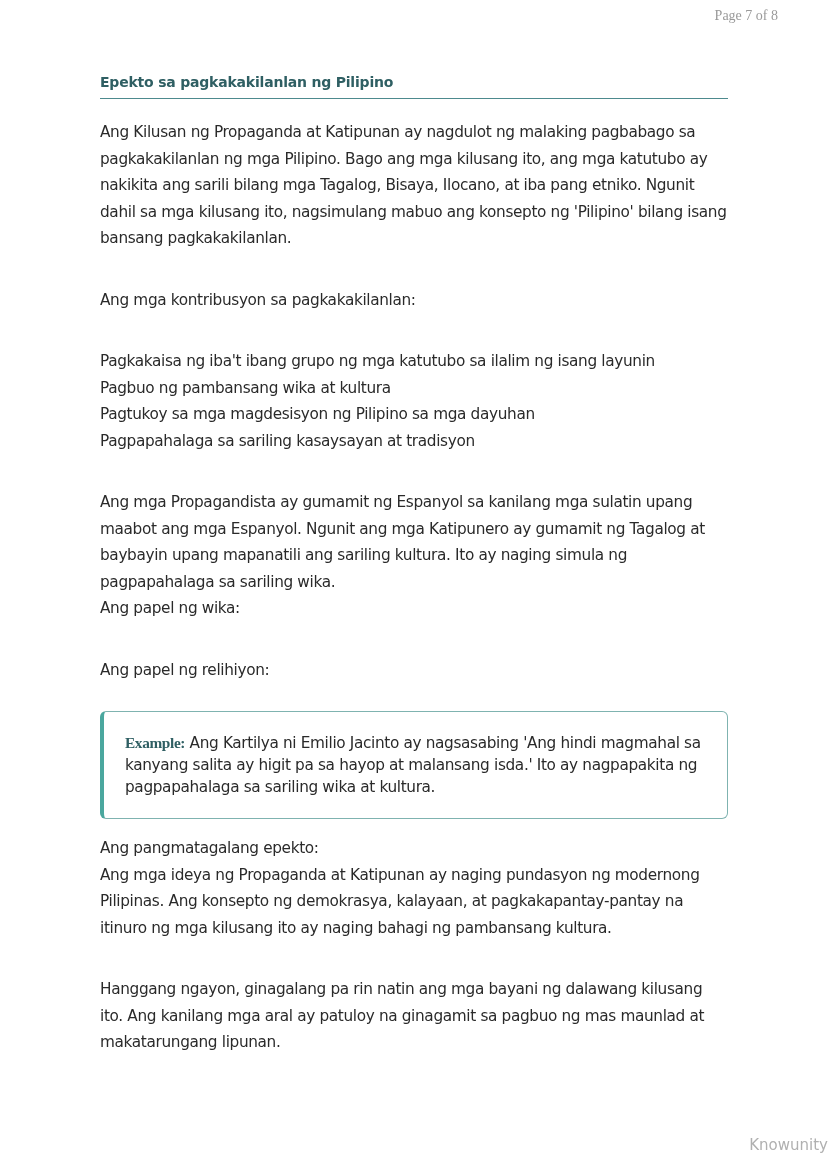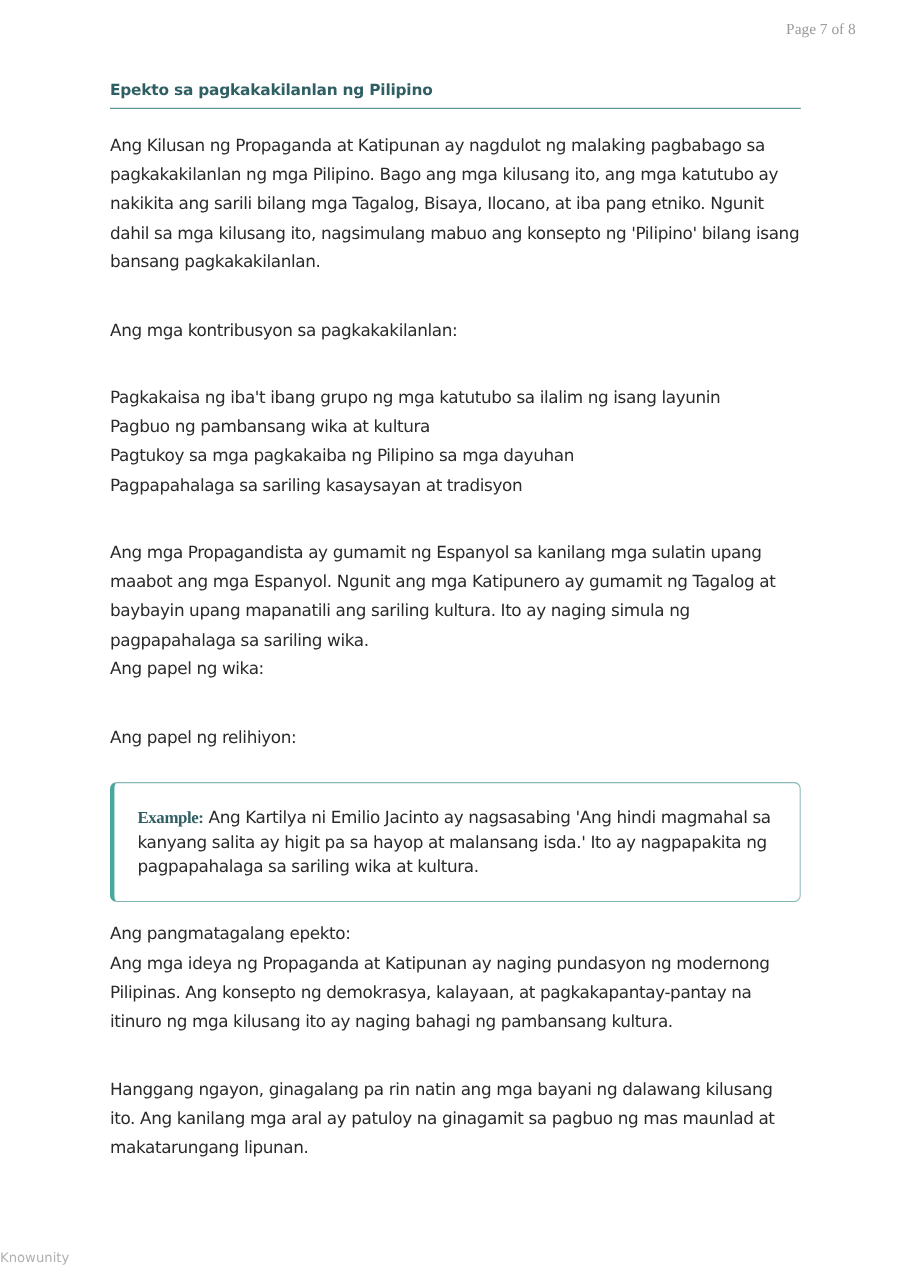--- a/index.html
+++ b/index.html
@@ -1,44 +1,44 @@
 <!DOCTYPE html>
 <html><head>
 <meta charset="utf-8">
 <style>
   html,body{margin:0;padding:0;background:#fff;}
   body{width:828px;height:1171px;position:relative;overflow:hidden;font-family:"DejaVu Sans","Liberation Sans",sans-serif;color:#2a2a2a;}
-  .page-num{position:absolute;top:20px;right:50px;font-family:"Liberation Serif","DejaVu Serif",serif;font-size:14px;color:#9a9a9a;text-align:right;}
+  .page-num{position:absolute;top:8px;right:50px;font-family:"Liberation Serif","DejaVu Serif",serif;font-size:14px;color:#9a9a9a;text-align:right;}
   .content{position:absolute;left:100px;top:74px;width:628px;}
   h2{font-size:14px;font-weight:bold;color:#2f5f63;margin:0;padding-bottom:8px;border-bottom:1.5px solid #4d8a8e;letter-spacing:-0.2px;}
   .para{font-size:15.3px;line-height:26.5px;margin:0;letter-spacing:-0.35px;}
   .p1{margin-top:20px;}
   .gap{margin-top:35px;}
   .example{margin-top:28px;border:1.5px solid #7fb3b0;border-left:4px solid #4aa79e;border-radius:6px;padding:20px 22px 20px 21px;}
   .example p{margin:0;font-size:15.3px;line-height:22px;letter-spacing:-0.35px;}
   .ex-label{font-weight:bold;color:#2f5f63;font-family:Liberation Serif, serif;}
   .after-ex{margin-top:16px;}
-  .footer{position:absolute;left:0;right:0;top:1136px;text-align:left;font-size:12px;color:#b0b0b0;}
+  .footer{position:absolute;left:0;right:0;top:1136px;text-align:right;font-size:15px;color:#b0b0b0;}
 </style>
 </head>
 <body>
 
 <div class="page-num">Page 7 of 8</div>
 
 <div class="content">
   <h2>Epekto sa pagkakakilanlan ng Pilipino</h2>
 
   <p class="para p1">Ang Kilusan ng Propaganda at Katipunan ay nagdulot ng malaking pagbabago sa pagkakakilanlan ng mga Pilipino. Bago ang mga kilusang ito, ang mga katutubo ay nakikita ang sarili bilang mga Tagalog, Bisaya, Ilocano, at iba pang etniko. Ngunit dahil sa mga kilusang ito, nagsimulang mabuo ang konsepto ng 'Pilipino' bilang isang bansang pagkakakilanlan.</p>
 
   <p class="para gap">Ang mga kontribusyon sa pagkakakilanlan:</p>
 
   <div class="gap">
     <p class="para">Pagkakaisa ng iba't ibang grupo ng mga katutubo sa ilalim ng isang layunin</p>
     <p class="para">Pagbuo ng pambansang wika at kultura</p>
-    <p class="para">Pagtukoy sa mga pagkakaiba ng Pilipino sa mga dayuhan</p>
+    <p class="para">Pagtukoy sa mga magdesisyon ng Pilipino sa mga dayuhan</p>
     <p class="para">Pagpapahalaga sa sariling kasaysayan at tradisyon</p>
   </div>
 
   <div class="gap">
     <p class="para">Ang mga Propagandista ay gumamit ng Espanyol sa kanilang mga sulatin upang maabot ang mga Espanyol. Ngunit ang mga Katipunero ay gumamit ng Tagalog at baybayin upang mapanatili ang sariling kultura. Ito ay naging simula ng pagpapahalaga sa sariling wika.</p>
     <p class="para">Ang papel ng wika:</p>
   </div>
 
   <div class="gap">
     <p class="para">Ang papel ng relihiyon:</p>

